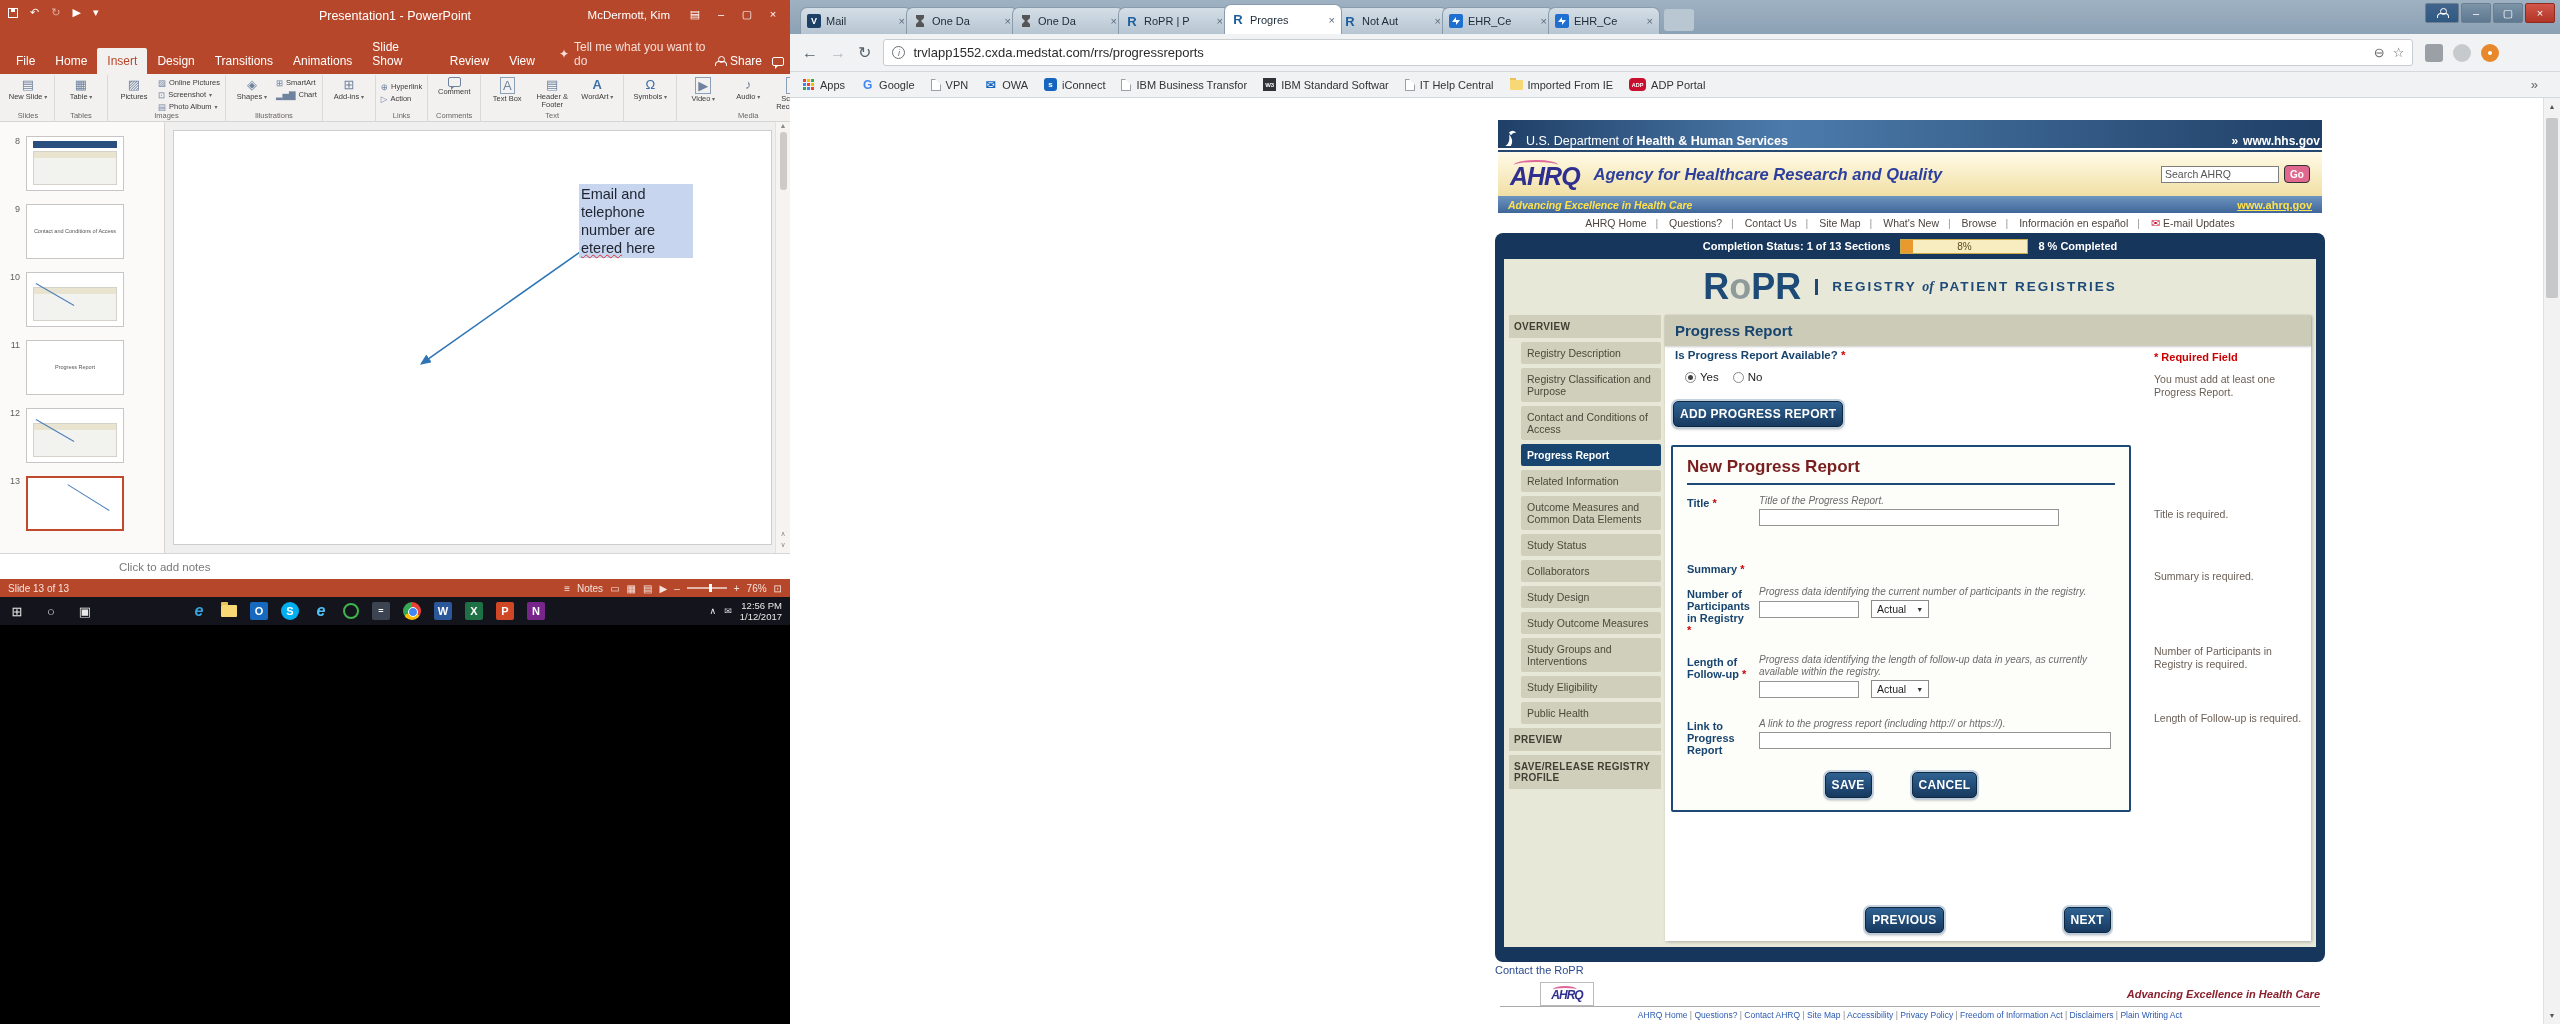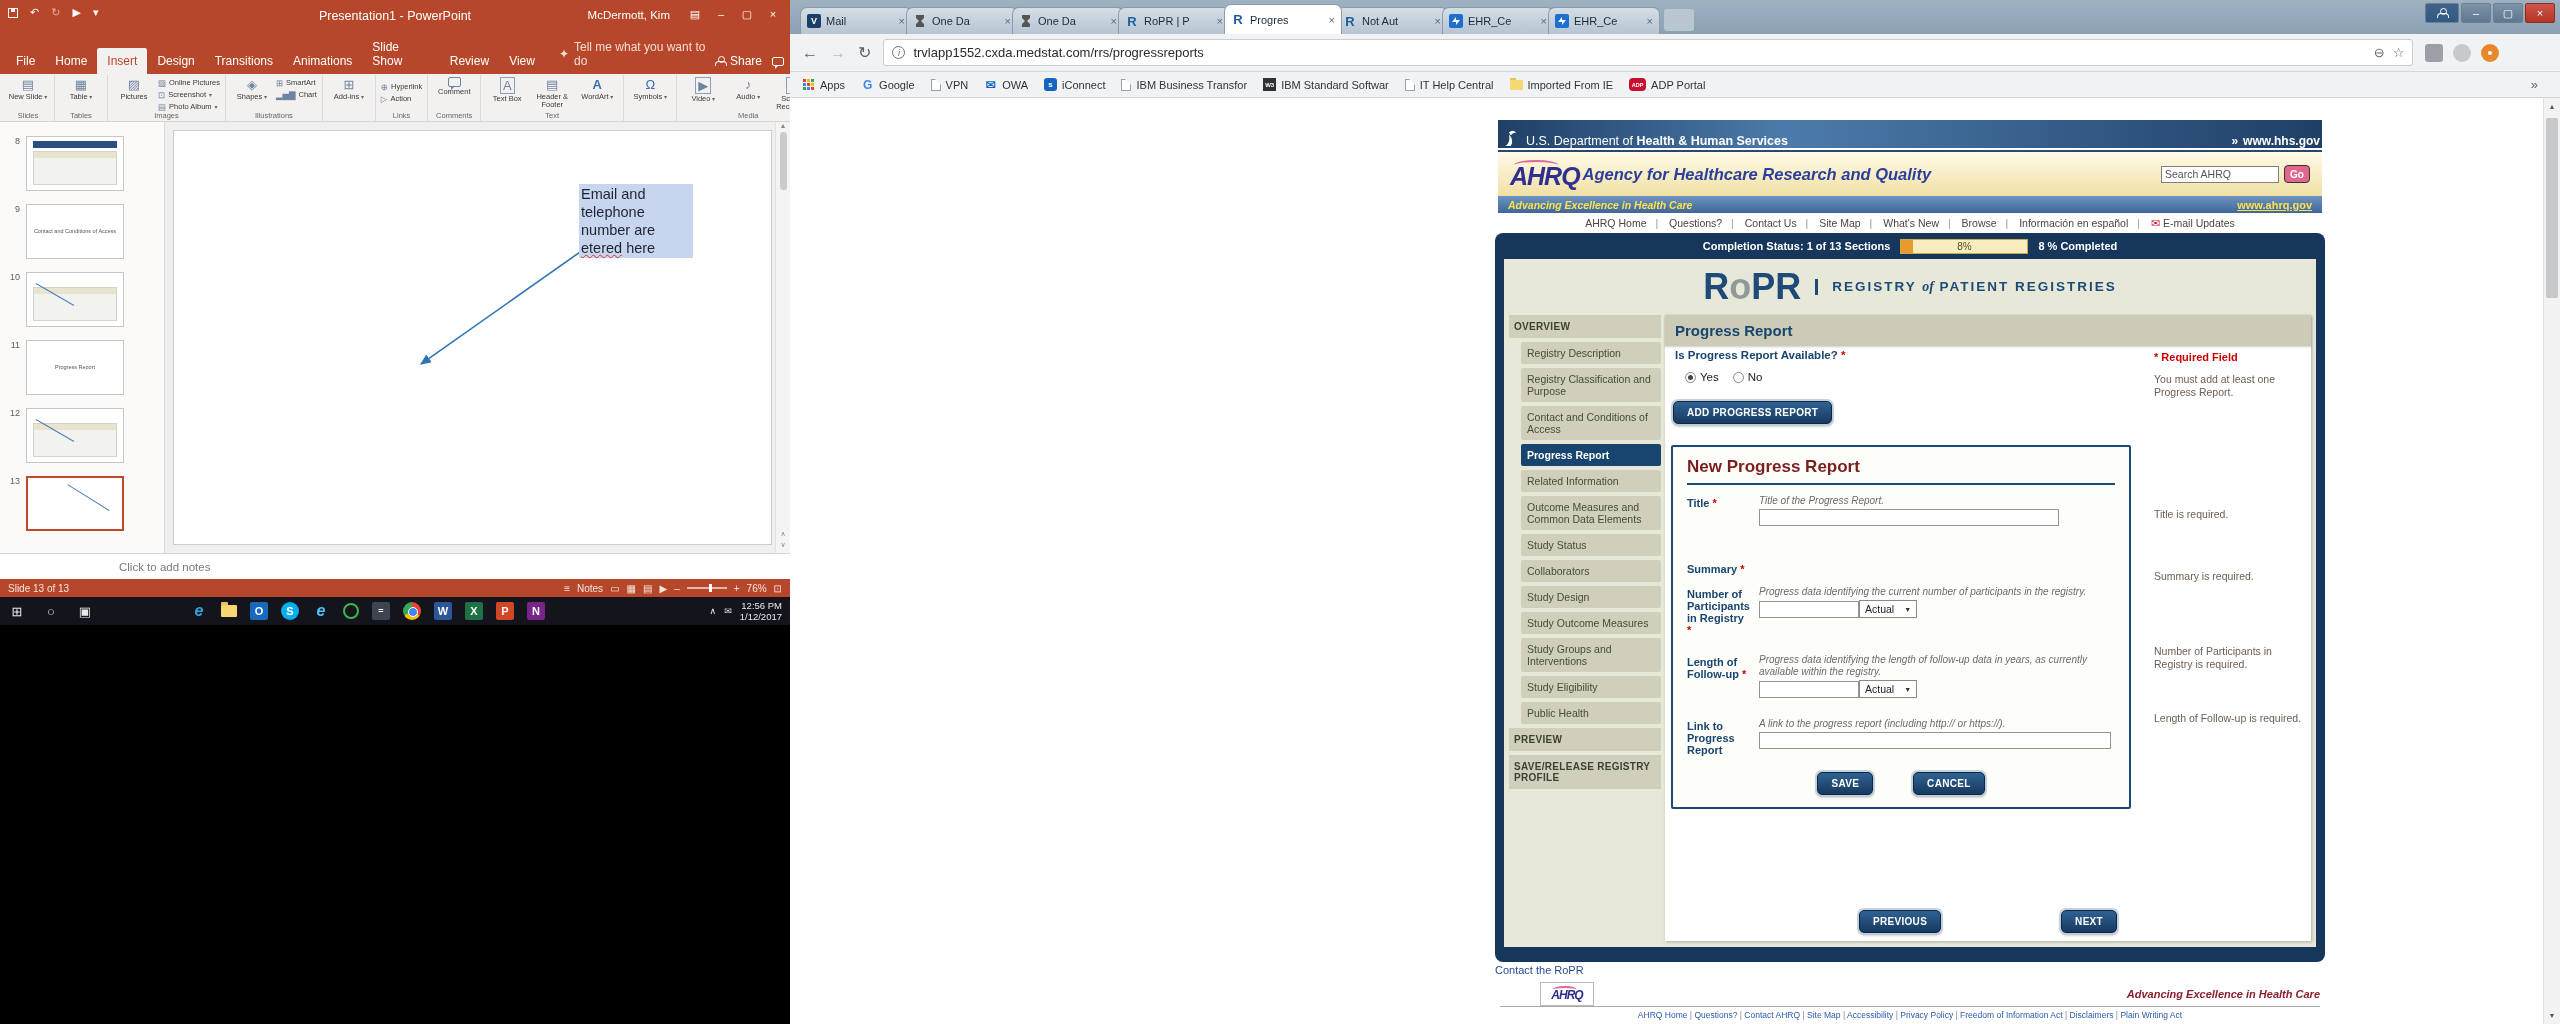--- a/index.html
+++ b/index.html
@@ -133,21 +133,21 @@
 .bm-over{position:absolute;right:22px;color:#666;font-size:13px}
 
 
 .page{position:absolute;left:0;top:98px;width:1770px;height:926px;background:#fff}
 .hhsbar{position:absolute;left:708px;top:22px;width:824px;height:28px;background:linear-gradient(90deg,#1f3f66,#4c7bab 35%,#1f3f66);display:flex;align-items:flex-end;padding:0 2px;color:#fff;font-size:12.5px;gap:8px}
 .hhsbar b{font-weight:bold}
 .hhsbar .right{margin-left:auto;display:flex;align-items:center;gap:5px;font-weight:bold;font-size:12px}
 .banner{position:absolute;left:708px;top:52px;width:824px;height:46px;background:linear-gradient(#fffbe8,#f1dfa4);border-top:2px solid #27496f;display:flex;align-items:center;padding:0 12px}
 .ahrq-logo{font-size:25px;font-weight:bold;font-style:italic;color:#2f2f8f;letter-spacing:-1px;position:relative;padding-top:4px}
 .ahrq-logo::before{content:"";position:absolute;top:2px;left:4px;width:44px;height:8px;border-top:2px solid #e0679a;border-radius:50%}
-.agency{font-size:16.5px;font-weight:bold;font-style:italic;color:#2c3f9e;margin-left:3px}
+.agency{font-size:16.5px;font-weight:bold;font-style:italic;color:#2c3f9e;margin-left:14px}
 .searchbox{margin-left:auto;display:flex;align-items:center;gap:5px}
 .searchbox input{width:118px;height:17px;border:1px solid #7f7f7f;font-size:10.5px;color:#555;padding:0 3px;font-family:"Liberation Sans",sans-serif}
 .gobtn{width:26px;height:18px;background:#e0688f;border:1px solid #333;border-radius:4px;color:#fff;font-size:10px;font-weight:bold;display:flex;align-items:center;justify-content:center;cursor:pointer}
 .bluestrip{position:absolute;left:708px;top:98px;width:824px;height:17px;background:linear-gradient(#6e95c0,#3e6699);display:flex;align-items:center;padding:0 10px;font-size:10.5px}
 .tagline{color:#ffe14d;font-weight:bold;font-style:italic}
 .bluestrip .right{margin-left:auto;color:#ffe14d;font-weight:bold;text-decoration:underline;font-size:11px}
 .navrow{position:absolute;left:708px;top:119px;width:824px;text-align:center;font-size:10.5px;color:#4d4540}
 .navrow span.nl{padding:0 4px;cursor:pointer}
 .navrow span.nl:not(.last)::after{content:"  |";color:#999;margin-left:6px}
 .env-red{color:#c8102e;font-size:11px}
@@ -170,32 +170,32 @@
 .sbi.active{background:#17456F;color:#fff;font-weight:bold}
 .main{flex:1;background:#fff;position:relative;box-shadow:1px 1px 3px rgba(0,0,0,.25)}
 .mheader{background:#cbcbb8;color:#17456F;font-weight:bold;font-size:15px;padding:7px 10px;box-shadow:0 1px 2px rgba(0,0,0,.2)}
 .reqnote{position:absolute;left:489px;top:36px;width:158px;color:#c00;font-weight:bold;font-size:11px}
 .mustadd{position:absolute;left:489px;top:58px;width:145px;color:#6b5f55;font-size:10.5px;line-height:13px}
 .question{position:absolute;left:10px;top:34px;font-size:11.5px;font-weight:bold;color:#17456F}
 .req{color:#c00}
 .radios{position:absolute;left:20px;top:56px;display:flex;gap:14px;align-items:center;font-size:11.5px;color:#222}
 .radio{width:11px;height:11px;border:1px solid #8a8a8a;border-radius:50%;background:#fff;display:inline-block;margin-right:4px;vertical-align:-2px;cursor:pointer}
 .radio.sel::after{content:"";display:block;width:5px;height:5px;margin:2px;border-radius:50%;background:#444}
-.btn{display:inline-flex;align-items:center;justify-content:center;background:linear-gradient(#2f6292,#17395f);color:#fff;font-weight:bold;font-size:10px;border:1px solid #0d2840;border-radius:5px;padding:5px 13px;box-shadow:0 0 0 2px rgba(190,205,220,.9),0 2px 3px rgba(0,0,0,.35);letter-spacing:.3px;cursor:pointer;font-family:"Liberation Sans",sans-serif}
+.btn{display:inline-flex;align-items:center;justify-content:center;background:linear-gradient(#2f6292,#17395f);color:#fff;font-weight:bold;font-size:12px;border:1px solid #0d2840;border-radius:5px;padding:5px 6px;box-shadow:0 0 0 2px rgba(190,205,220,.9),0 2px 3px rgba(0,0,0,.35);letter-spacing:.3px;cursor:pointer;font-family:"Liberation Sans",sans-serif}
 .addbtn{position:absolute;left:8px;top:86px}
 .npr{position:absolute;left:6px;top:130px;width:460px;border:2px solid #1d4976;background:#fdfdfa;border-radius:2px;padding:10px 14px 12px}
 .npr h2{color:#7A1F1F;font-size:17px;font-weight:bold}
 .npr hr{border:none;border-top:2px solid #1d4976;margin:6px 0 10px}
 .frow{display:grid;grid-template-columns:64px 1fr;gap:8px;margin-bottom:11px}
 .flabel{font-size:11px;font-weight:bold;color:#17456F;line-height:12px;padding-top:2px}
 .helper{font-size:10px;font-style:italic;color:#6b6b6b;line-height:12px;margin-bottom:2px}
 .tin{width:300px;height:17px;border:1px solid #949494;background:#fff;font-size:11px;padding:0 3px}
 .tarea{width:358px;height:66px;border:1px solid #949494;background:#fff;position:relative}
 .tarea::after{content:"";position:absolute;right:1px;bottom:1px;width:8px;height:8px;background:repeating-linear-gradient(135deg,#aaa 0 1px,transparent 1px 3px)}
-.inline{display:flex;align-items:center}
+.inline{display:flex;gap:12px;align-items:center}
 .sin{width:100px;height:17px;border:1px solid #949494;background:#fff}
 .select{border:1px solid #8a8a8a;background:#fff;font-size:10.5px;color:#222;padding:1px 5px;display:inline-flex;gap:10px;align-items:center;height:18px;cursor:pointer}
 .select .dd{font-size:7px;color:#333}
 .lin{width:352px;height:17px;border:1px solid #949494;background:#fff}
 .scrow{display:flex;justify-content:center;gap:40px;margin-top:16px}
 .hint{position:absolute;left:489px;width:155px;color:#6b5f55;font-size:10.5px;line-height:13px}
 .pnrow{position:absolute;left:0;right:0;bottom:8px;display:flex;justify-content:center;gap:120px}
 
 .contact{position:absolute;left:705px;top:866px;width:830px;font-size:11px;color:#2c4b8f;cursor:pointer}
 .flogo{position:absolute;left:750px;top:884px;width:54px;height:24px;border:1px solid #bbb;display:flex;align-items:center;justify-content:center;background:#fff}

